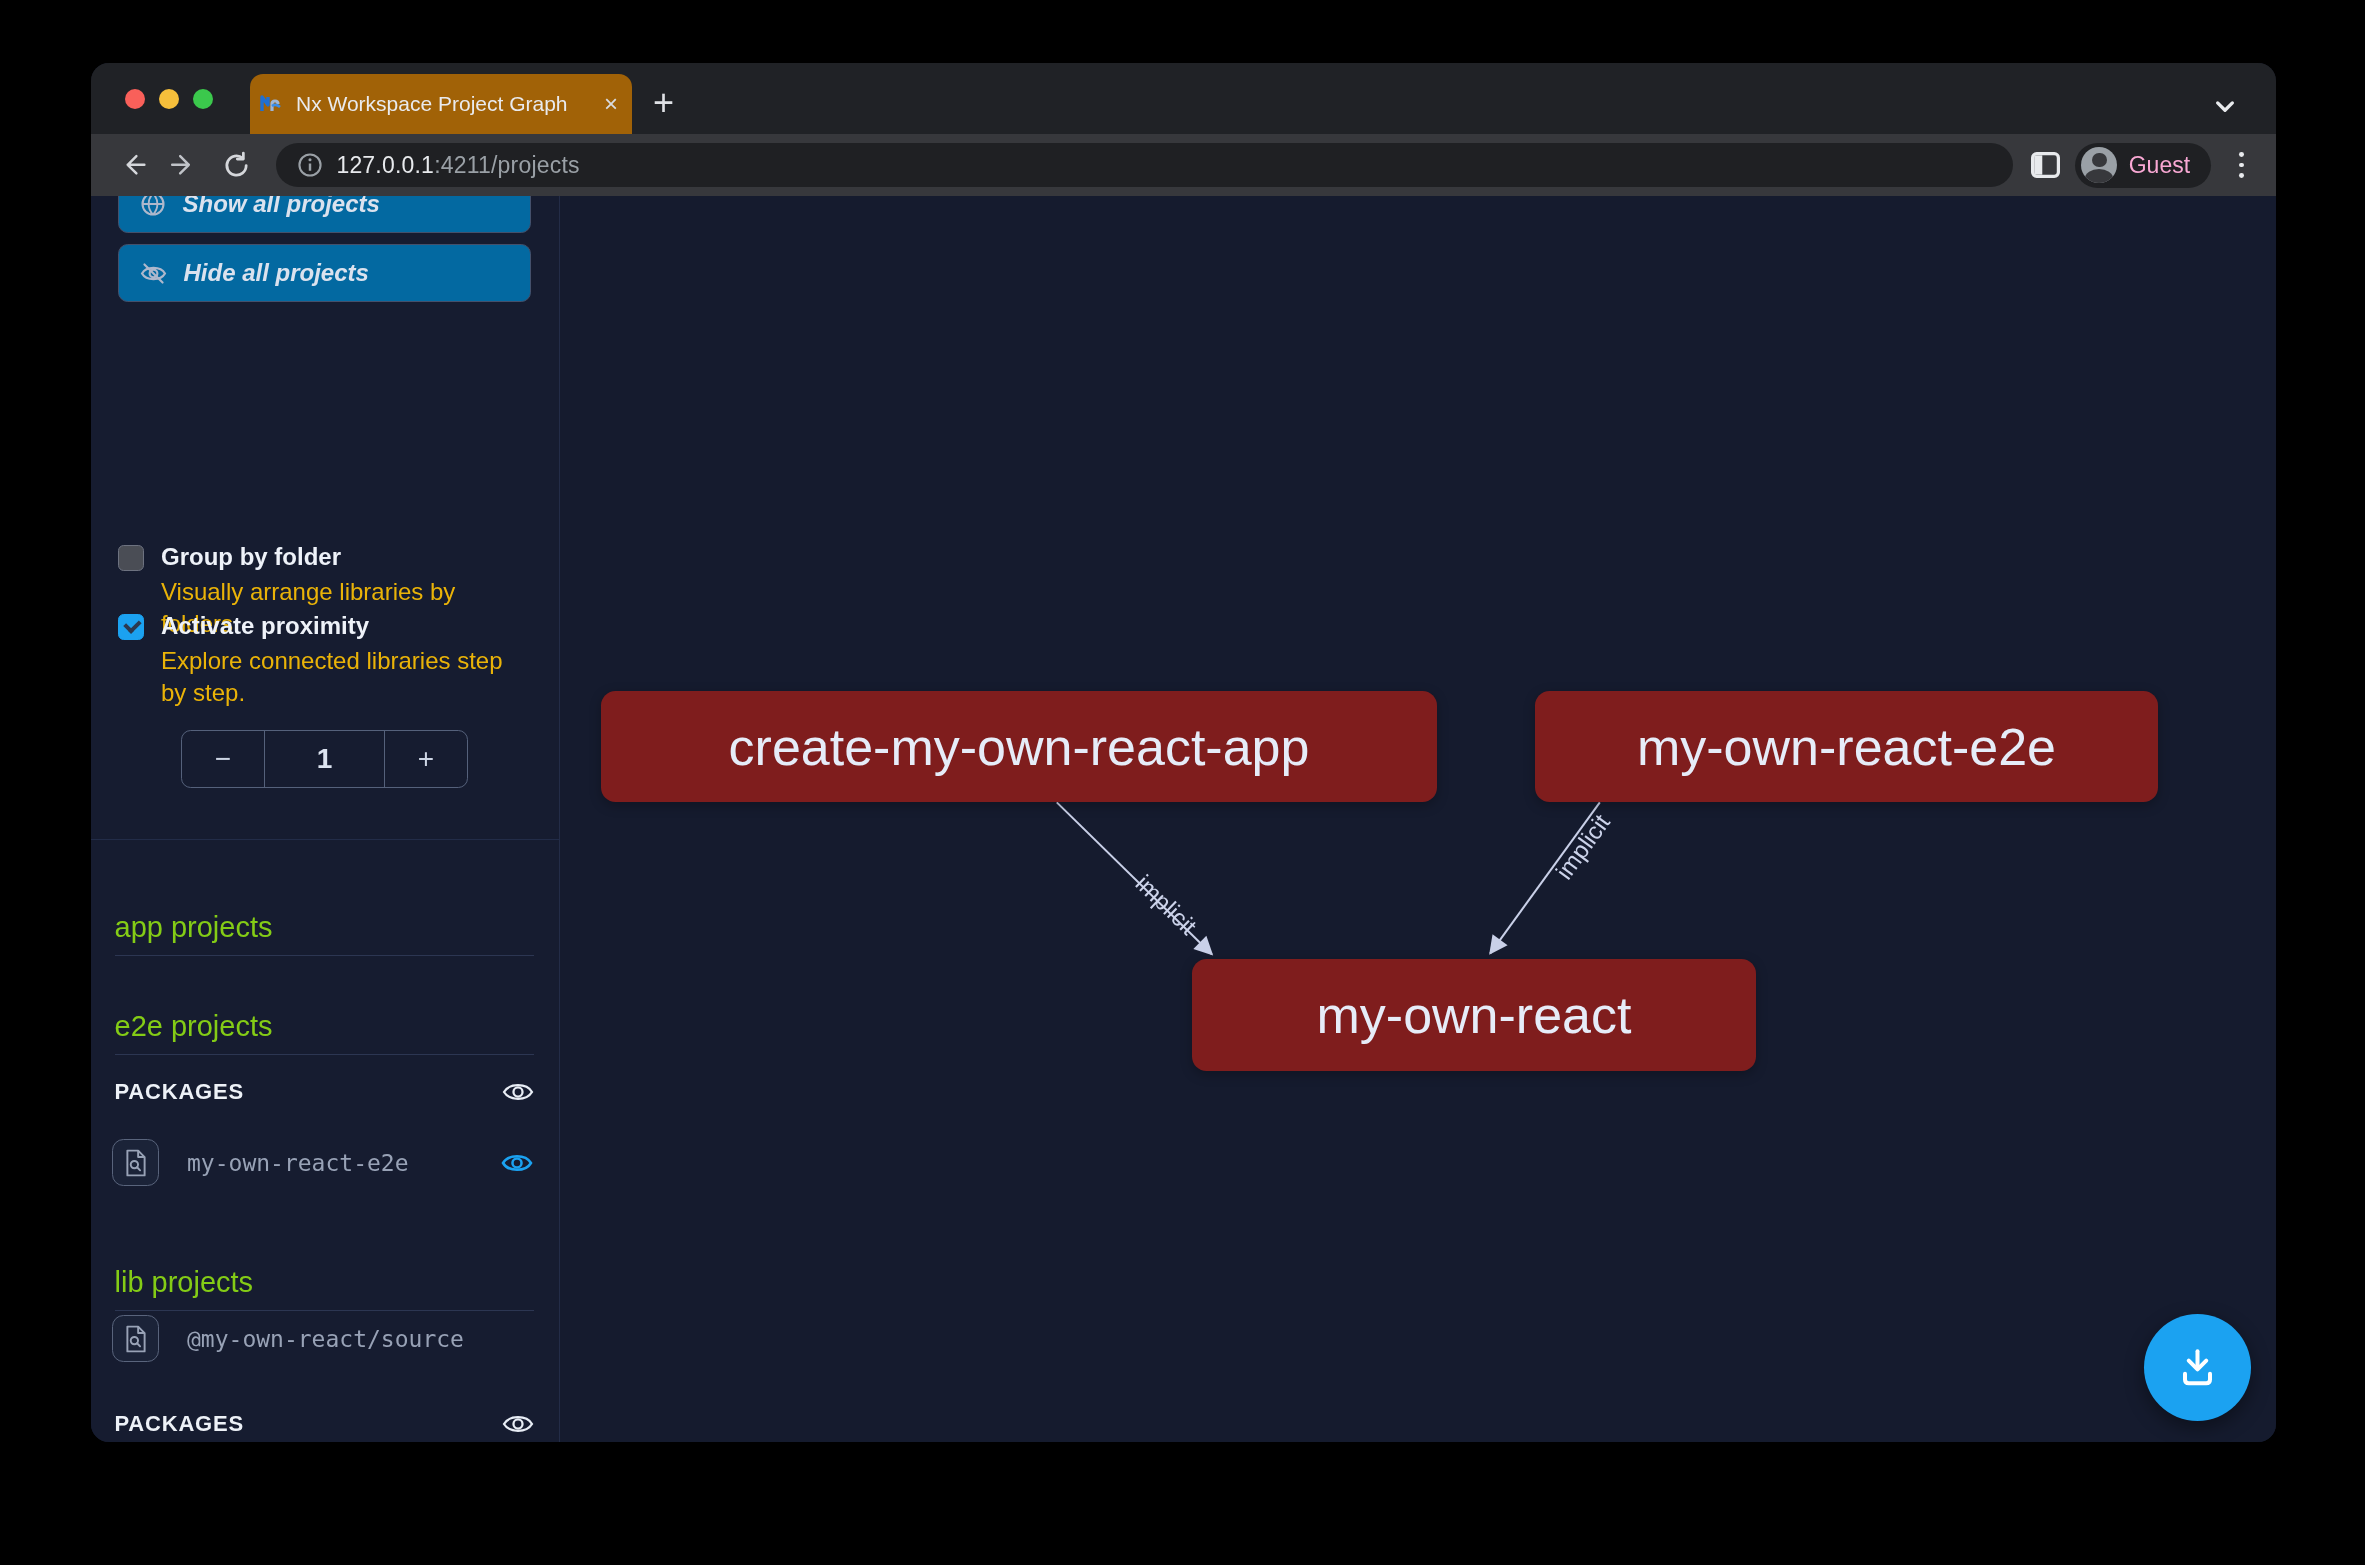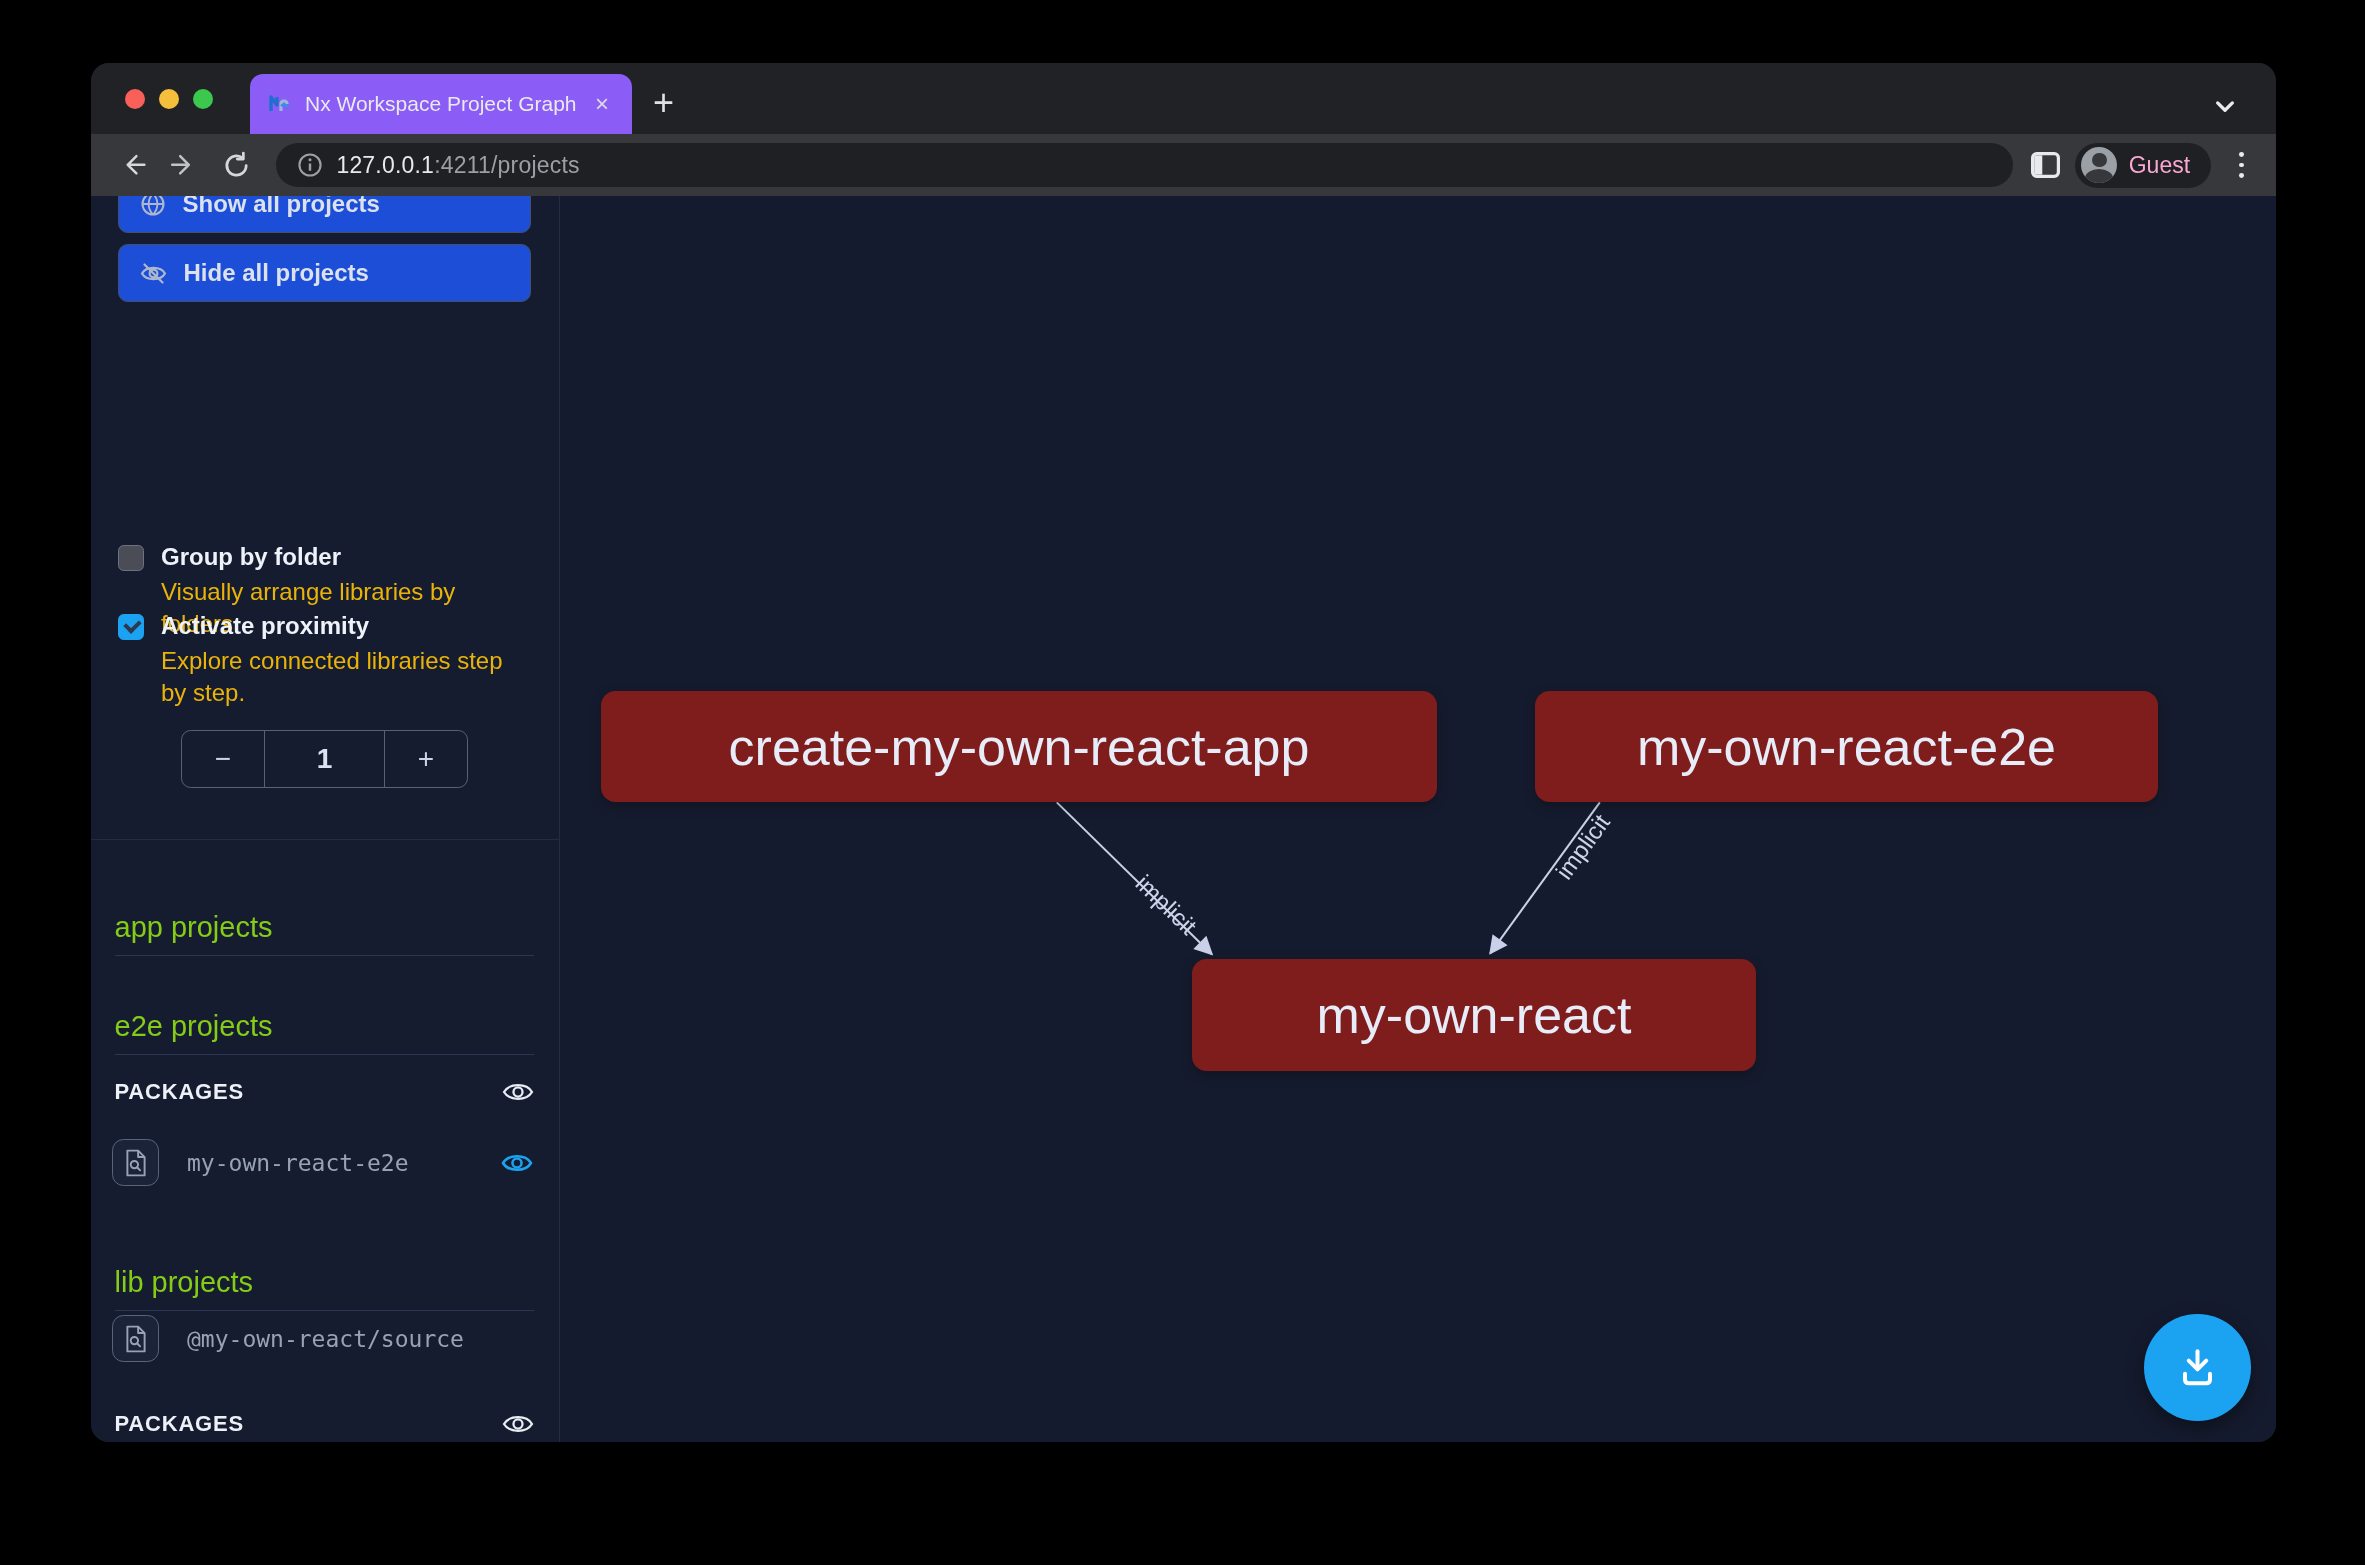--- a/index.html
+++ b/index.html
@@ -9,22 +9,22 @@
   
   .window { position:absolute; left:91px; top:63px; width:2185px; height:1379px;
             border-radius:18px; overflow:hidden; background:#151b2e;
             box-shadow:0 32px 97px rgba(0,0,0,.7); }
 
   
   .tabstrip { position:relative; height:71px; background:#202226; display:flex; align-items:flex-end; }
   .traffic { position:absolute; left:34px; top:26px; display:flex; gap:14px; }
   .light { width:20px; height:20px; border-radius:50%; }
   .light.red { background:#f9605a; } .light.yellow { background:#f6bf3b; } .light.green { background:#3bc84c; }
-  .tab { margin-left:159px; width:382px; height:60px; background:#8b5cf6;
-         border-radius:13px 13px 0 0; display:flex; align-items:center; padding:0 18px; gap:13px; }
+  .tab { margin-left:159px; width:382px; height:60px; background:#a16207;
+         border-radius:13px 13px 0 0; display:flex; align-items:center; padding:0 9px; gap:13px; }
   .tab-title { color:#e9eaee; font-size:21px; flex:1; white-space:nowrap; overflow:hidden; }
   .tab-close { color:#d9dbdf; font-size:24px; line-height:1; cursor:default; padding:0 4.9px; }
   .newtab { margin:0 0 13px 21px; color:#dfe1e5; font-size:36px; font-weight:300; line-height:36px; }
   .tab-chevron { position:absolute; right:37px; bottom:18px; }
 
   
   .toolbar { height:62px; background:#37383c; display:flex; align-items:center; padding:0 19.5px; gap:6.5px; }
   .navbtn { width:45px; height:45px; display:flex; align-items:center; justify-content:center;
             color:#d5d7db; font-size:28px; border-radius:50%; }
   .navbtn.fwd { color:#c0c3c8; }
@@ -44,21 +44,21 @@
   .dots span { width:4.9px; height:4.9px; border-radius:50%; background:#e8eaed; }
 
   
   .content { position:absolute; top:133px; left:0; right:0; bottom:0; display:flex; }
 
   
   .sidebar { width:469px; position:relative; overflow:hidden; background:#161c30;
              border-right:1.6px solid #232c47; }
   .ghost-btn { position:absolute; left:27px; width:413px; height:58px; border:1.6px solid #44506b;
                border-radius:9.7px; display:flex; align-items:center; gap:16px; padding:0 19.5px;
-               color:#dbe2ee; font-size:24px; font-weight:bold; background:#1d4ed8; }
+               color:#dbe2ee; font-size:24px; font-weight:bold; background:#0369a1;font-style:italic; }
   .ghost-btn.cut { top:-21px; }
   .ghost-btn.hide { top:48px; }
   .opt { position:absolute; left:27px; width:416px; }
   .opt-label { font-size:24px; font-weight:bold; color:#eef2f9; margin-left:43px; }
   .opt-desc { font-size:24px; color:#eab308; margin-left:43px; line-height:32px; margin-top:4.9px; }
   .cb { position:absolute; left:0; top:1.6px; width:26px; height:26px; border-radius:5.7px;
         background:#4a4d55; border:1.6px solid #6d7280; }
   .cb.checked { background:#1ba2f1; border-color:#1ba2f1; }
   .cb.checked::after { content:""; position:absolute; left:5.7px; top:4px; width:11.4px; height:7.3px;
         border-left:4px solid #2c3950; border-bottom:4px solid #2c3950; transform:rotate(-45deg); }

